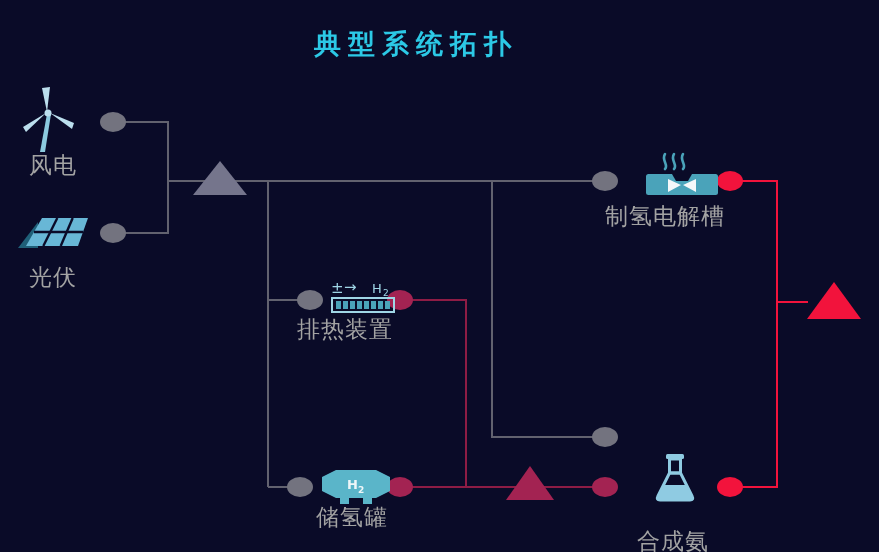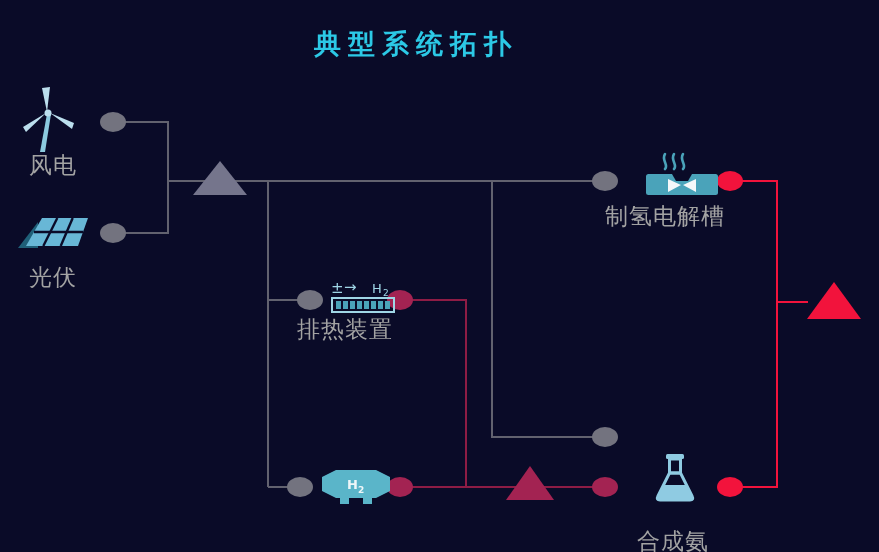--- a/index.html
+++ b/index.html
@@ -116,20 +116,21 @@
   </svg>
   <div class="label" style="left:345px;top:314px">排热装置</div>
 
   <svg class="icon" style="left:314px;top:464px" width="84" height="42" viewBox="0 0 84 42">
     <rect x="26" y="34" width="9" height="6" fill="#5ab5c9"></rect>
     <rect x="49" y="34" width="9" height="6" fill="#5ab5c9"></rect>
     <polygon points="22,6 62,6 76,13 76,27 62,34 22,34 8,27 8,13" fill="#5ab5c9"></polygon>
     <text x="33" y="25" font-size="13" font-weight="bold" fill="#eef6f8">H</text>
     <text x="44" y="29" font-size="9" font-weight="bold" fill="#eef6f8">2</text>
   </svg>
+  <div class="label" style="left:352px;top:502px">储氢罐</div>
 
   <svg class="icon" style="left:650px;top:452px" width="50" height="56" viewBox="0 0 50 56">
     <rect x="16" y="2" width="18" height="5" rx="1.5" fill="#8fcbe2"></rect>
     <rect x="19.5" y="7" width="11" height="14" fill="none" stroke="#8fcbe2" stroke-width="3"></rect>
     <path d="M19.5,21 L8,44 Q6,48 10,48 L40,48 Q44,48 42,44 L30.5,21 Z" fill="none" stroke="#8fcbe2" stroke-width="3" stroke-linejoin="round"></path>
     <path d="M13.5,33 L36.5,33 L42,44 Q44,48 40,48 L10,48 Q6,48 8,44 Z" fill="#8fcbe2"></path>
   </svg>
   <div class="label" style="left:673px;top:526px">合成氨</div>
 
 </div>

